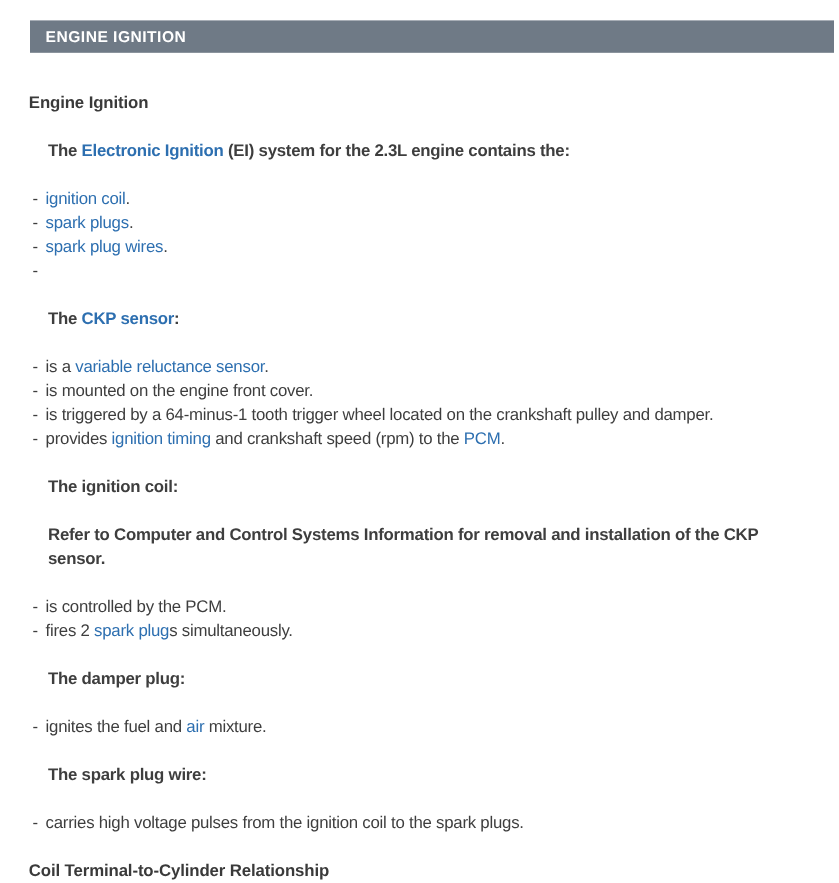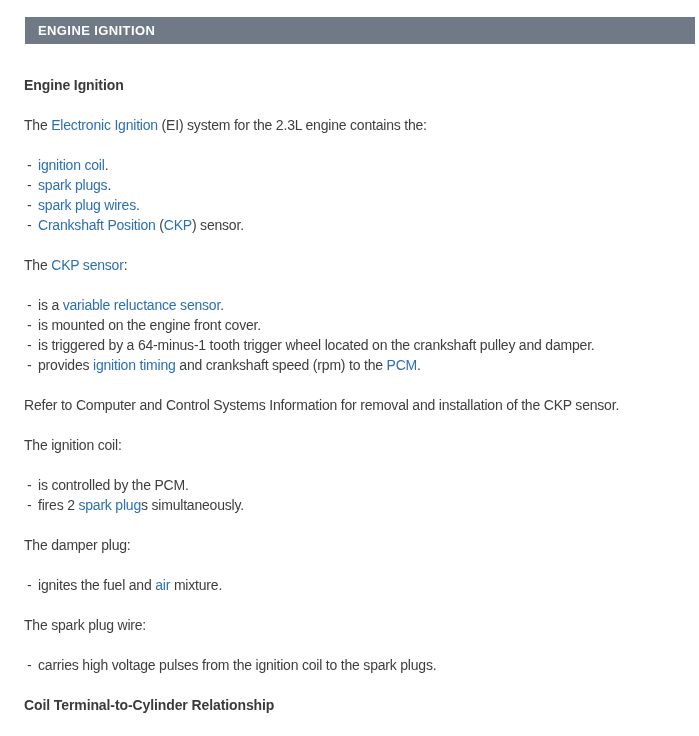--- a/index.html
+++ b/index.html
@@ -39,21 +39,22 @@
     font-size: 14px;
     font-weight: bold;
     color: #3a3a3a;
     line-height: 20px;
     margin: 20px 0;
     letter-spacing: -0.1px;
   }
   .content h3.first-heading { margin-top: 31px; }
   .content p {
     line-height: 20px;
-    margin: 20px 0;
+    margin: 20px 16px;
+    font-weight: bold;
   }
   .content ul {
     list-style: none;
     margin: 20px 0;
     padding: 0;
   }
   .content li {
     display: flex;
     line-height: 20px;
     padding-left: 3px;
@@ -90,21 +91,20 @@
     <li>
         <span class="dash">-</span>
         <span class="li-text"><a href="#" class="lnk">spark plugs</a><span>.</span></span>
       </li>
     <li>
         <span class="dash">-</span>
         <span class="li-text"><a href="#" class="lnk">spark plug wires</a><span>.</span></span>
       </li>
     <li>
         <span class="dash">-</span>
-        <span class="li-text"><a href="#" class="lnk">Crankshaft Position</a><span> (</span><a href="#" class="lnk">CKP</a><span>) sensor.</span></span>
       </li>
   </ul>
 
   <p><span>The </span><a href="#" class="lnk">CKP sensor</a><span>:</span></p>
 
   <ul>
     <li>
         <span class="dash">-</span>
         <span class="li-text"><span>is a </span><a href="#" class="lnk">variable reluctance sensor</a><span>.</span></span>
       </li>
@@ -115,23 +115,23 @@
     <li>
         <span class="dash">-</span>
         <span class="li-text"><span>is triggered by a 64-minus-1 tooth trigger wheel located on the crankshaft pulley and damper.</span></span>
       </li>
     <li>
         <span class="dash">-</span>
         <span class="li-text"><span>provides </span><a href="#" class="lnk">ignition timing</a><span> and crankshaft speed (rpm) to the </span><a href="#" class="lnk">PCM</a><span>.</span></span>
       </li>
   </ul>
 
+  <p><span>The ignition coil:</span></p>
+
   <p><span>Refer to Computer and Control Systems Information for removal and installation of the CKP sensor.</span></p>
-
-  <p><span>The ignition coil:</span></p>
 
   <ul>
     <li>
         <span class="dash">-</span>
         <span class="li-text"><span>is controlled by the PCM.</span></span>
       </li>
     <li>
         <span class="dash">-</span>
         <span class="li-text"><span>fires 2 </span><a href="#" class="lnk">spark plug</a><span>s simultaneously.</span></span>
       </li>

